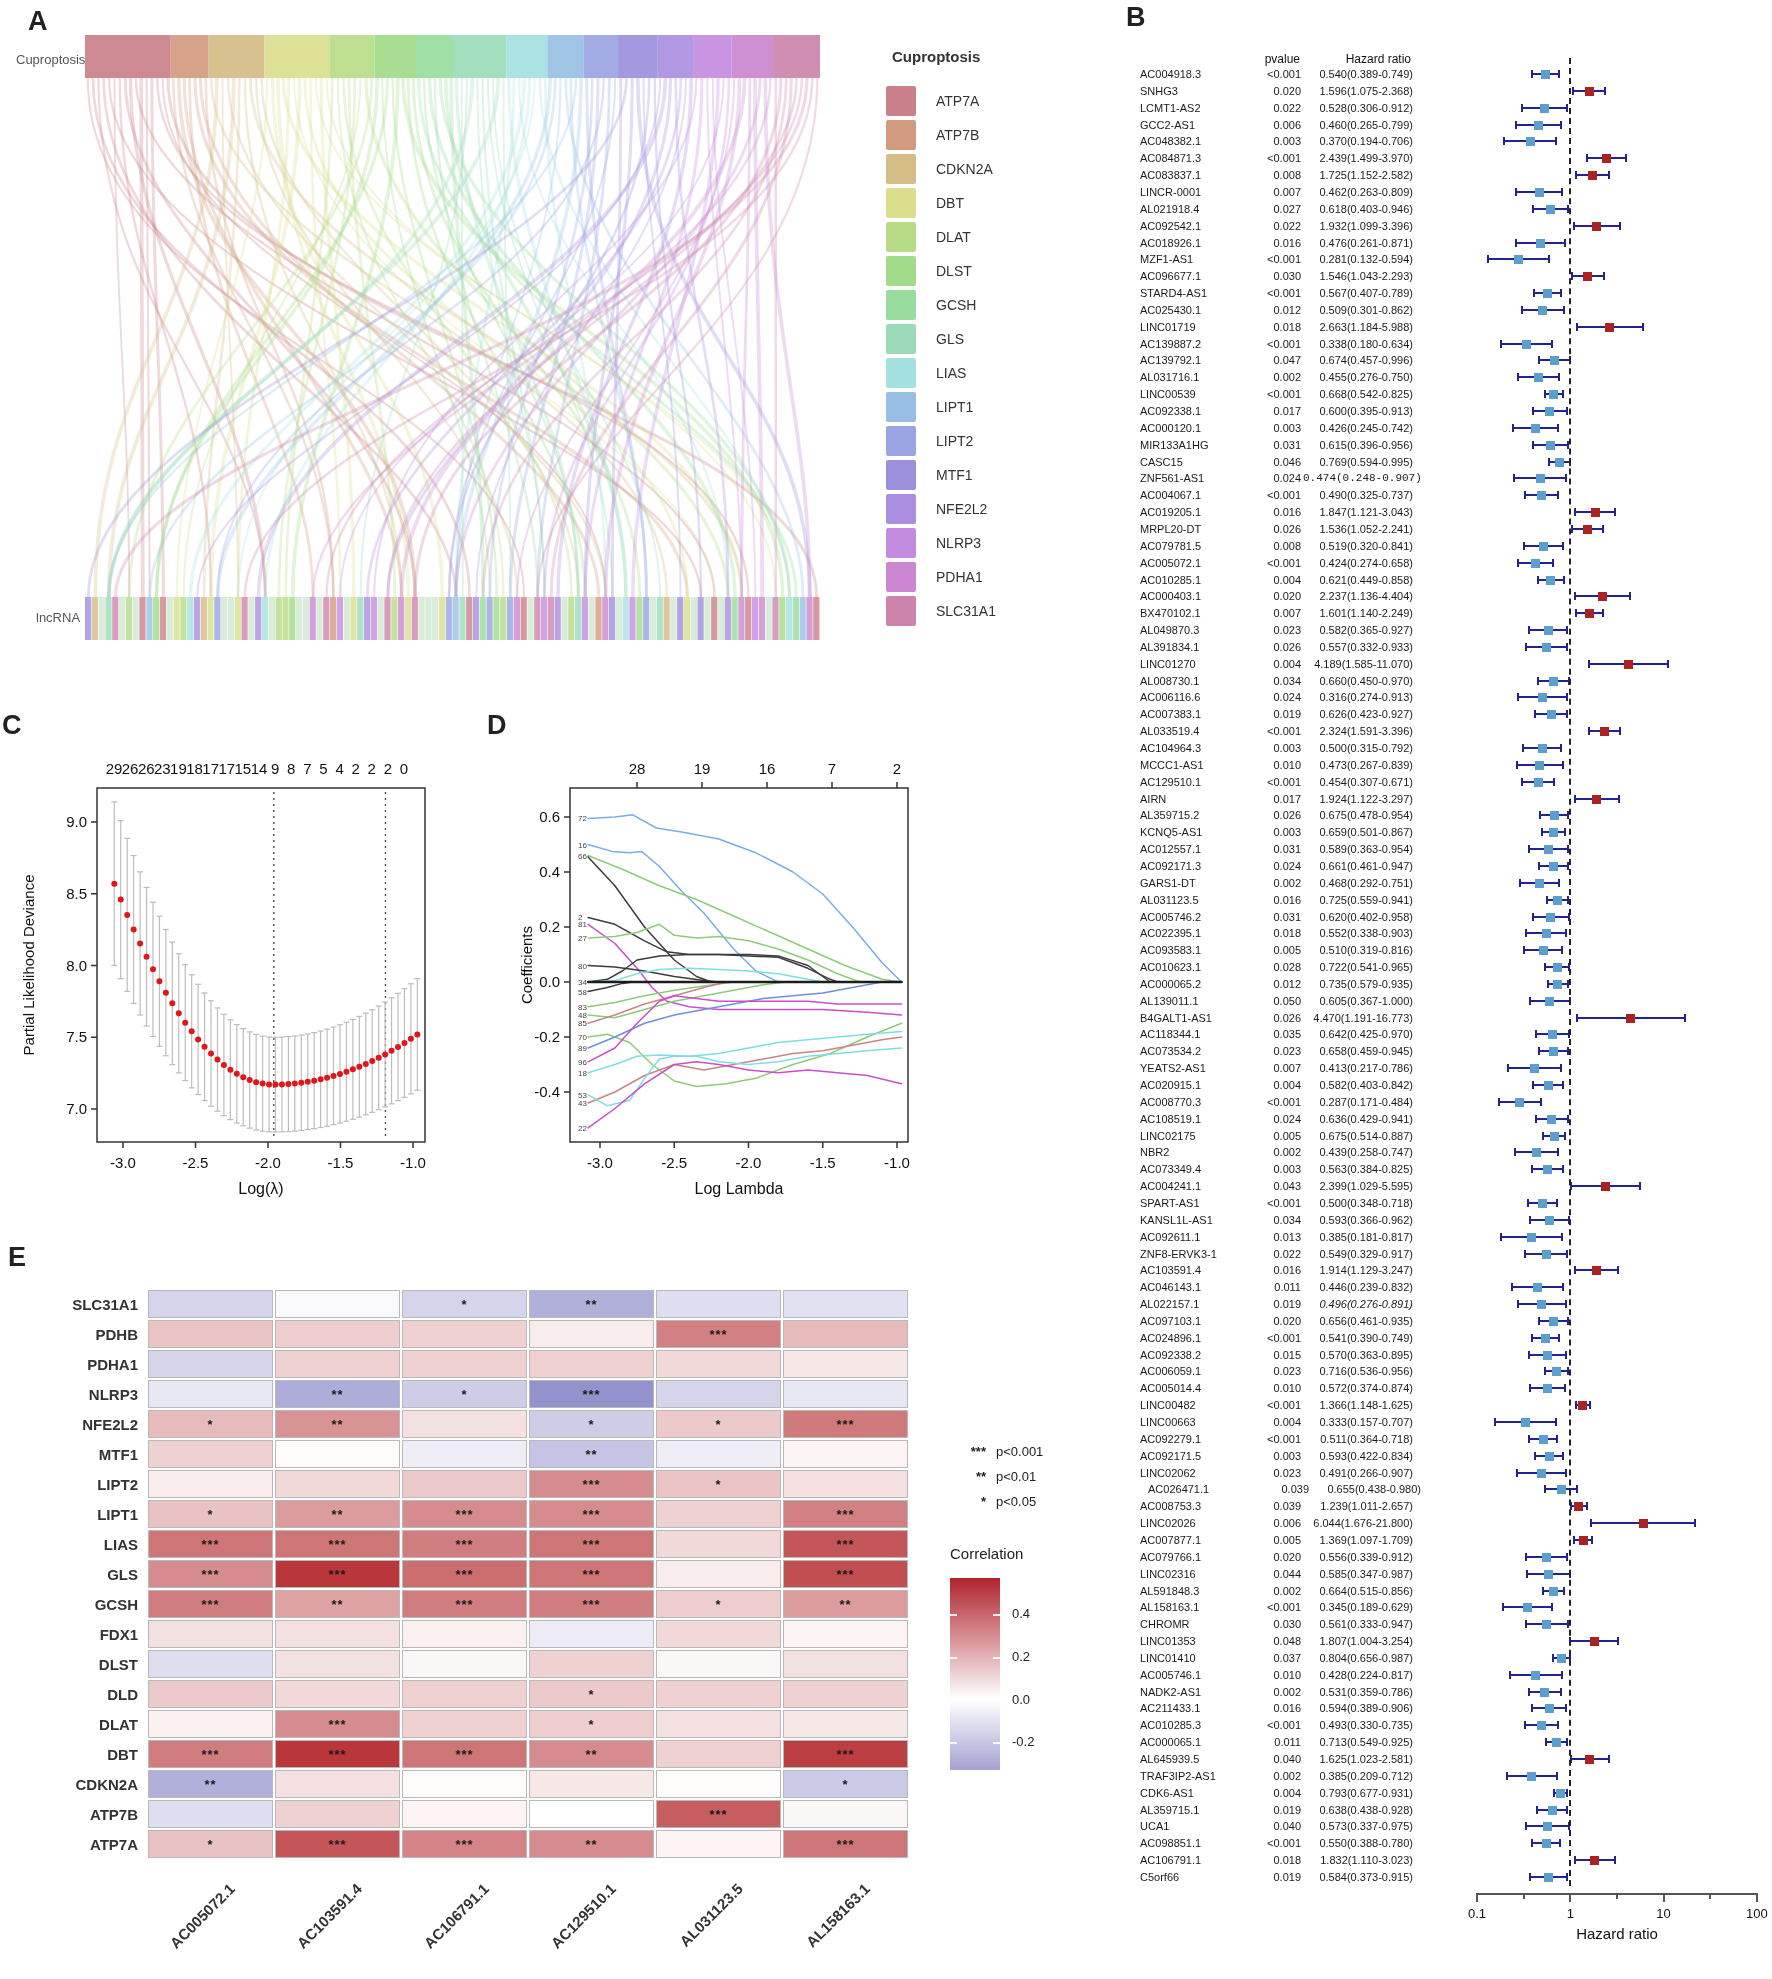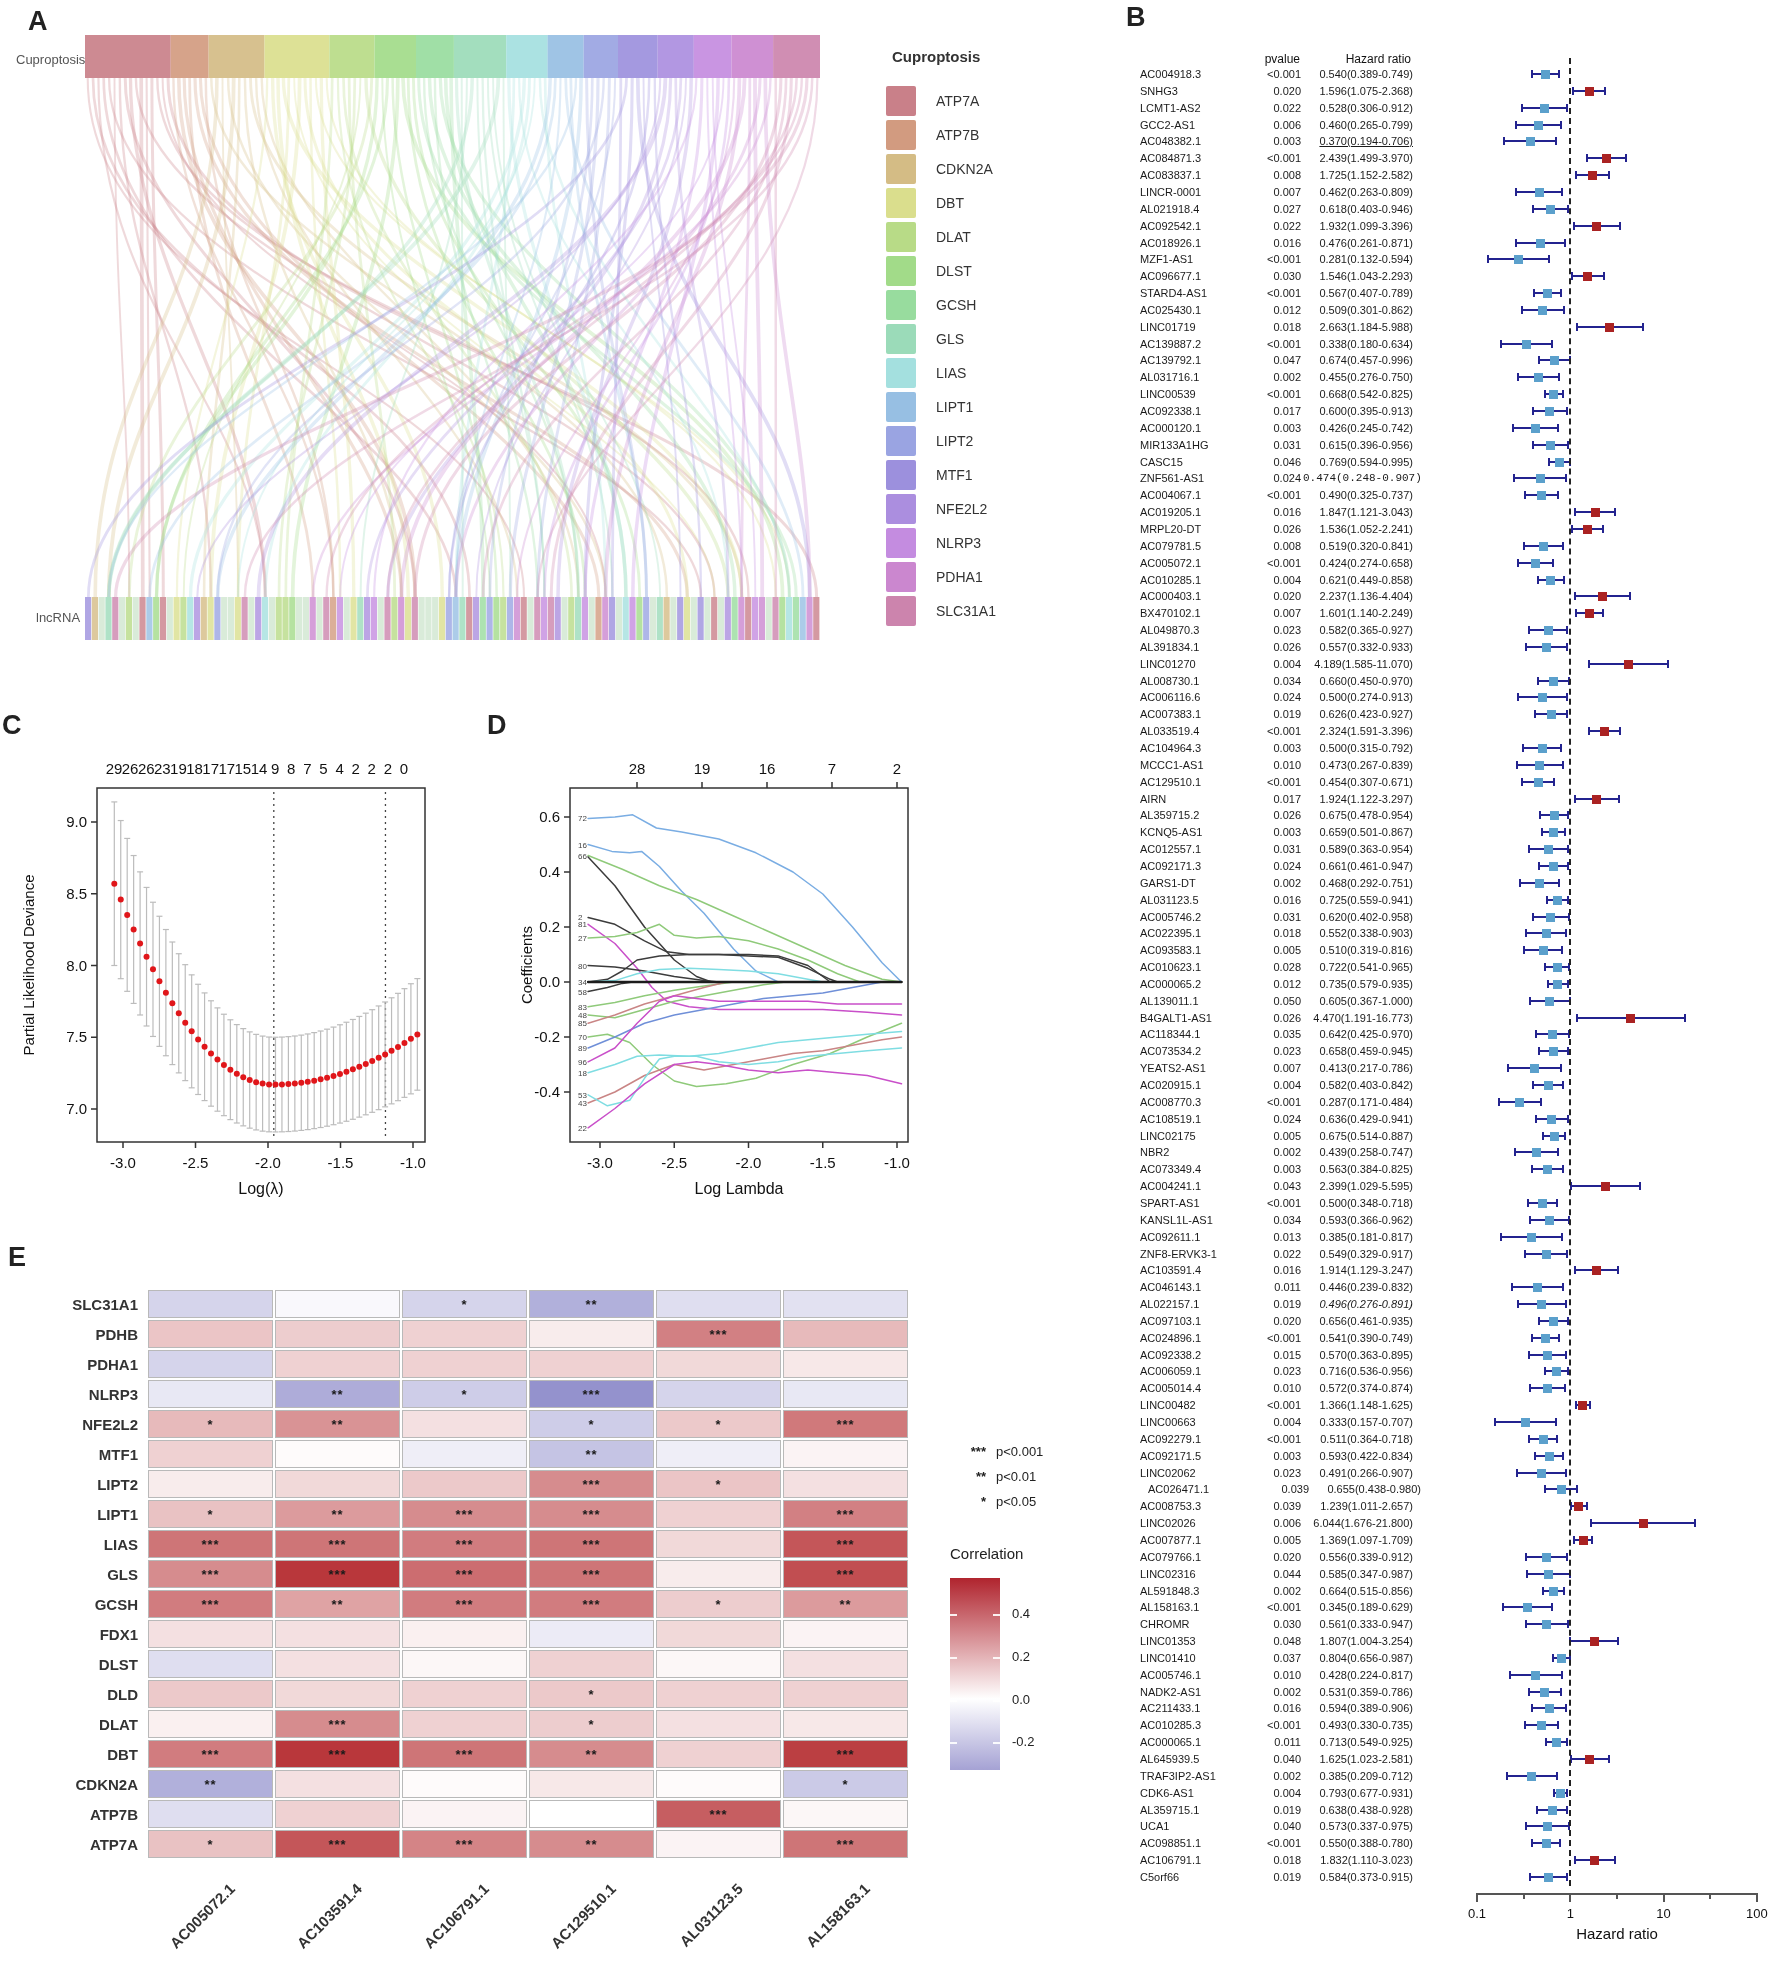--- a/index.html
+++ b/index.html
@@ -414,21 +414,21 @@
       <div class="forest-strip" style="position: absolute;">
         <div class="ci-line" style="left: 81.4888px; width: 44.7188px; position: absolute;"></div>
         <div class="ci-cap" style="left: 80.4888px; position: absolute;"></div>
         <div class="ci-cap" style="left: 125.208px; position: absolute;"></div>
         <div class="hr-square" style="left: 99.3353px; background: rgb(91, 160, 204); position: absolute;"></div>
       </div>
     </div>
     <div class="forest-row" style="left: 0px; top: 133.4px; width: 637px; position: absolute;">
       <div class="forest-name" style="position: absolute;">AC048382.1</div>
       <div class="forest-p" style="position: absolute;">0.003</div>
-      <div class="forest-hr" style="position: absolute; text-decoration: underline;">0.370(0.194-0.706)</div>
+      <div class="forest-hr" style="position: absolute;">0.370(0.194-0.706)</div>
       <div class="forest-strip" style="position: absolute;">
         <div class="ci-line" style="left: 68.8519px; width: 52.3416px; position: absolute;"></div>
         <div class="ci-cap" style="left: 67.8519px; position: absolute;"></div>
         <div class="ci-cap" style="left: 120.193px; position: absolute;"></div>
         <div class="hr-square" style="left: 90.5132px; background: rgb(91, 160, 204); position: absolute;"></div>
       </div>
     </div>
     <div class="forest-row" style="left: 0px; top: 150.25px; width: 637px; position: absolute;">
       <div class="forest-name" style="position: absolute;">AC084871.3</div>
       <div class="forest-p" style="position: absolute;">&lt;0.001</div>
@@ -777,21 +777,21 @@
       <div class="forest-strip" style="position: absolute;">
         <div class="ci-line" style="left: 102.945px; width: 31.1211px; position: absolute;"></div>
         <div class="ci-cap" style="left: 101.945px; position: absolute;"></div>
         <div class="ci-cap" style="left: 133.066px; position: absolute;"></div>
         <div class="hr-square" style="left: 113.963px; background: rgb(91, 160, 204); position: absolute;"></div>
       </div>
     </div>
     <div class="forest-row" style="left: 0px; top: 689.45px; width: 637px; position: absolute;">
       <div class="forest-name" style="position: absolute;">AC006116.6</div>
       <div class="forest-p" style="position: absolute;">0.024</div>
-      <div class="forest-hr" style="position: absolute;">0.500(0.274-0.913)</div>
+      <div class="forest-hr" style="position: absolute;">0.316(0.274-0.913)</div>
       <div class="forest-strip" style="position: absolute;">
         <div class="ci-line" style="left: 82.8421px; width: 48.7698px; position: absolute;"></div>
         <div class="ci-cap" style="left: 81.8421px; position: absolute;"></div>
         <div class="ci-cap" style="left: 130.612px; position: absolute;"></div>
         <div class="hr-square" style="left: 102.714px; background: rgb(91, 160, 204); position: absolute;"></div>
       </div>
     </div>
     <div class="forest-row" style="left: 0px; top: 706.3px; width: 637px; position: absolute;">
       <div class="forest-name" style="position: absolute;">AC007383.1</div>
       <div class="forest-p" style="position: absolute;">0.019</div>

